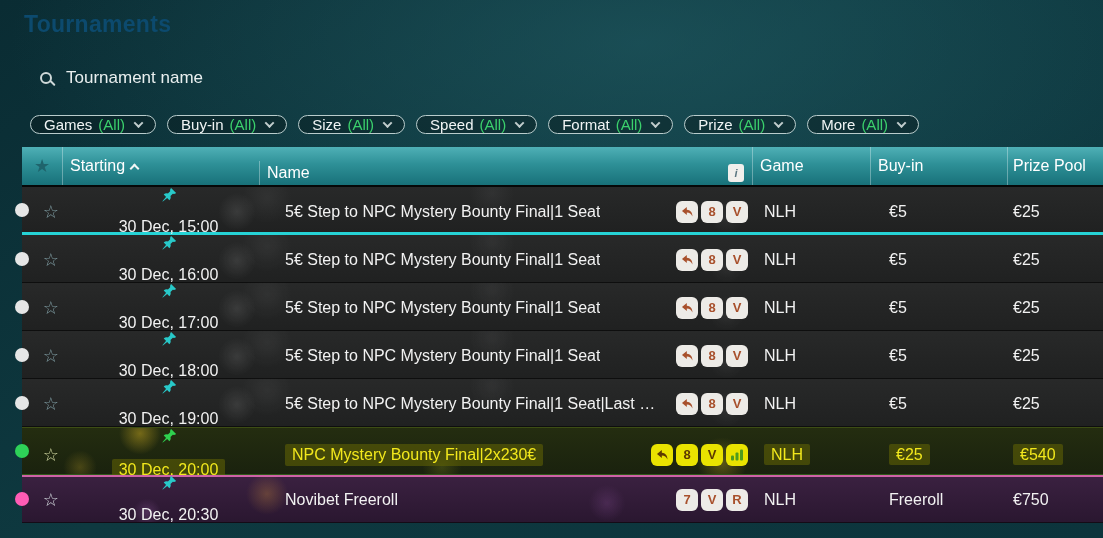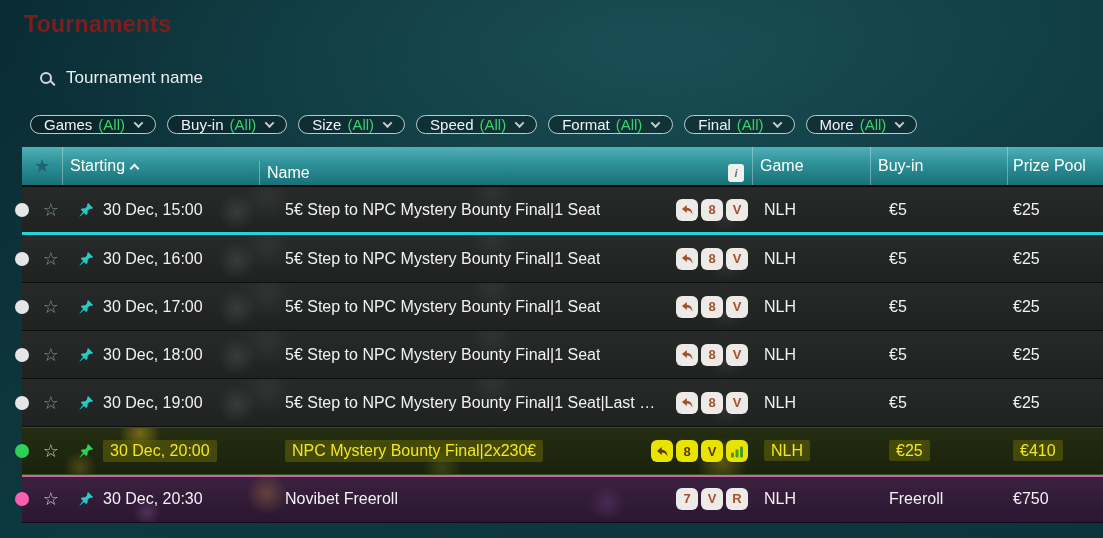--- a/index.html
+++ b/index.html
@@ -4,21 +4,21 @@
 <style>
   * { box-sizing: border-box; margin: 0; padding: 0; }
   html,body { width:1103px; height:538px; overflow:hidden; }
   body {
     font-family:"Liberation Sans", sans-serif;
     background:
       radial-gradient(900px 360px at 58% 8%, rgba(36,96,104,0.55), rgba(0,0,0,0) 70%),
       linear-gradient(145deg, #0a2c33 0%, #0e3940 45%, #0c343c 100%);
     color:#eef3f3;
   }
-  .page-title{ color:#7f1d1d; font-size:23px; font-weight:bold; padding:11px 0 0 24px; letter-spacing:.3px; }
+  .page-title{ color:#0c4a6e; font-size:23px; font-weight:bold; padding:11px 0 0 24px; letter-spacing:.3px; }
 
   .search-row{ display:flex; align-items:center; gap:14px; margin:30px 0 14px 40px; }
   .mag{ position:relative; width:12px; height:12px; border:2px solid #cfd9d9; border-radius:50%; display:inline-block; }
   .mag::after{ content:''; position:absolute; width:7px; height:2px; background:#cfd9d9; transform:rotate(45deg); right:-6px; bottom:-2px; border-radius:1px; }
   .search-input{ background:transparent; border:none; outline:none; color:#eef3f3; font-size:17px; width:420px; font-family:"Liberation Sans",sans-serif; }
   .search-input::placeholder{ color:#e9efef; opacity:1; }
 
   .filter-bar{ display:flex; gap:11px; margin:27px 0 0 30px; }
   .pill{ display:inline-flex; align-items:center; gap:6px; height:19px; padding:0 13px; border:1px solid #b9cccc; border-radius:14px; background:rgba(8,26,28,0.45); color:#f0f4f4; font-size:15px; font-family:"Liberation Sans",sans-serif; cursor:pointer; }
   .pill-value{ color:#3bd06c; }
@@ -57,21 +57,21 @@
       radial-gradient(circle 20px at 125px 80%, rgba(205,130,225,0.22), rgba(0,0,0,0) 70%),
       radial-gradient(circle 26px at 585px 60%, rgba(185,110,205,0.18), rgba(0,0,0,0) 70%),
       linear-gradient(180deg,#3b2141 0%, #2a1730 100%);
     box-shadow:inset 0 2px 0 rgba(233,110,186,0.85); }
 
   .dot{ position:absolute; left:-7px; top:calc(50% - 7px); width:14px; height:14px; border-radius:50%; }
   .c-fav{ display:flex; align-items:center; justify-content:flex-end; padding-right:3px; height:100%; }
   .star-outline{ color:#7d9aa0; font-size:18px; line-height:1; }
   .row.highlight .star-outline{ color:#cfd6a0; }
   .row.purple .star-outline{ color:#cfd4da; }
-  .c-start{ display:flex; align-items:center; gap:9px; padding-left:16px; min-width:0; }
+  .c-start{ display:flex; align-items:center; gap:15px; padding-left:16px; min-width:0;flex-direction:column; }
   .pin-icon{ width:16px; height:16px; flex:0 0 auto; }
   .pin-icon svg{ display:block; }
   .c-name{ display:flex; align-items:center; padding-left:26px; min-width:0; }
   .name-text{ white-space:nowrap; overflow:hidden; flex:0 1 auto; min-width:0; }
   .badges{ display:flex; gap:3px; margin-left:auto; padding-left:8px; margin-right:4px; flex:0 0 auto; }
   .badge{ width:22px; height:22px; border-radius:6px; background:#edebe7; color:#a8502c; font-size:13px; font-weight:bold; display:flex; align-items:center; justify-content:center; }
   .badge svg{ width:14px; height:13px; fill:#a8502c; }
   .row.highlight .badge{ background:#e9e300; color:#5c3a00; }
   .row.highlight .badge svg{ fill:#5c3a00; }
   .row.highlight .badge svg.bars{ fill:#4f9b1d; }
@@ -116,21 +116,21 @@
     <span class="chev"></span>
   </button>
 
   <button class="pill">
     <span class="pill-label">Format</span>
     <span class="pill-value">(All)</span>
     <span class="chev"></span>
   </button>
 
   <button class="pill">
-    <span class="pill-label">Final</span>
+    <span class="pill-label">Prize</span>
     <span class="pill-value">(All)</span>
     <span class="chev"></span>
   </button>
 
   <button class="pill">
     <span class="pill-label">More</span>
     <span class="pill-value">(All)</span>
     <span class="chev"></span>
   </button>
 </div>
@@ -342,21 +342,21 @@
                 <svg class="bars" viewBox="0 0 14 12">
                   <rect x="1" y="7" width="3" height="5" rx="1"></rect>
                   <rect x="5.5" y="4" width="3" height="8" rx="1"></rect>
                   <rect x="10" y="1" width="3" height="11" rx="1"></rect>
                 </svg>
               </span>
             </span>
     </div>
     <div class="c-game"><span class="hl">NLH</span></div>
     <div class="c-buyin"><span class="hl">€25</span></div>
-    <div class="c-prize"><span class="hl">€410</span></div>
+    <div class="c-prize"><span class="hl">€540</span></div>
   </div>
 
   <div class="row grid-cols purple">
     <span class="dot" style="background: rgb(255, 92, 181);"></span>
     <div class="c-fav">
       <span class="star-outline">☆</span>
     </div>
     <div class="c-start">
       <span class="pin-icon">
         <svg viewBox="0 0 16 16" width="16" height="16">

